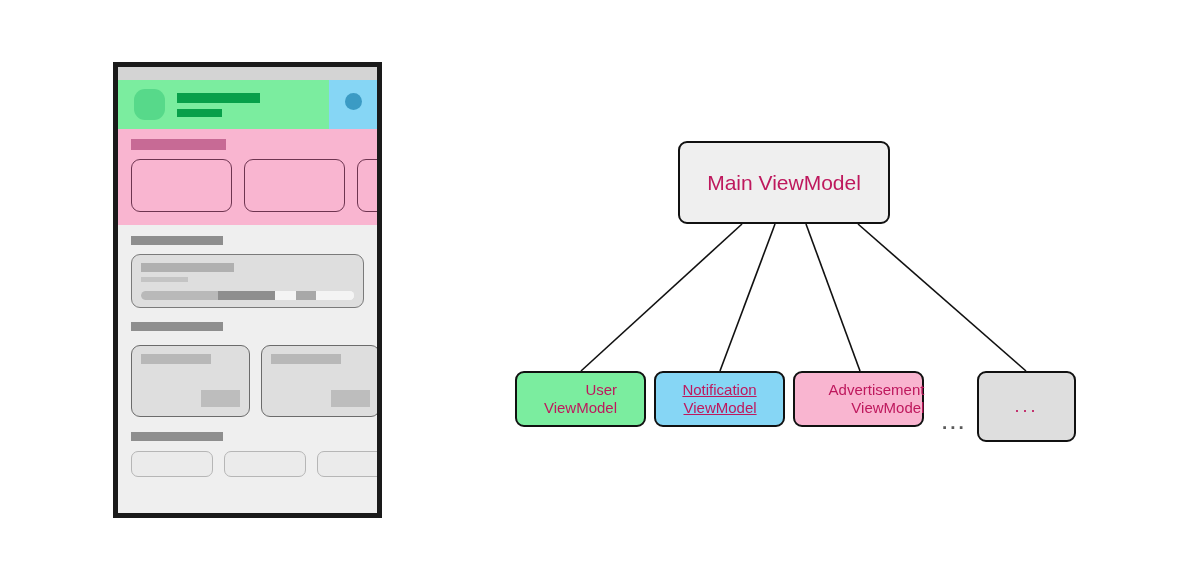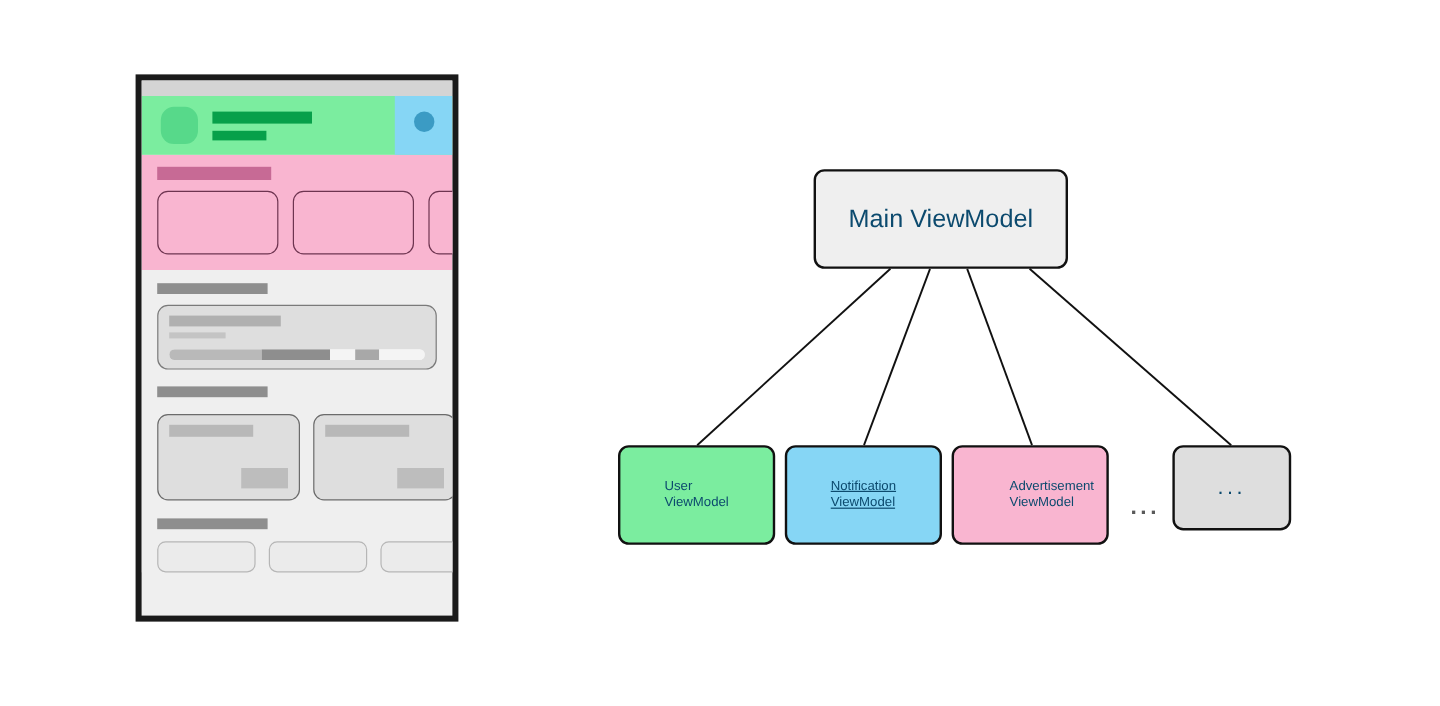--- a/index.html
+++ b/index.html
@@ -172,31 +172,31 @@
   #edges { position: absolute; left: 0; top: 0; }
 
   .node {
     position: absolute;
     box-sizing: border-box;
     border: 2.5px solid #111111;
     border-radius: 9px;
     display: flex;
     align-items: center;
     justify-content: center;
-    text-align: left;
-    color: #0c4a6e;
+    text-align: right;
+    color: #be185d;
     line-height: 1.22;
   }
   #node-main {
     left: 678px; top: 141px;
     width: 212px; height: 83px;
     background: #efefef;
     font-size: 21px;
   }
-  .leaf { width: 131px; height: 83px; font-size: 11px; }
+  .leaf { width: 131px; height: 56px; font-size: 15px; }
   #node-user   { left: 515px; top: 371px; background: #7bed9f; }
   #node-notif  { left: 654px; top: 371px; background: #86d6f5; text-decoration: underline; }
   #node-ad     { left: 793px; top: 371px; background: #f9b5d0; padding-left: 36px; }
   #node-more   { left: 977px; top: 371px; width: 99px; height: 71px; background: #dedede; font-size: 18px; letter-spacing: 3px; }
 
   #ellipsis-gap {
     position: absolute;
     left: 942px; top: 412px;
     font-size: 19px;
     letter-spacing: 3px;

